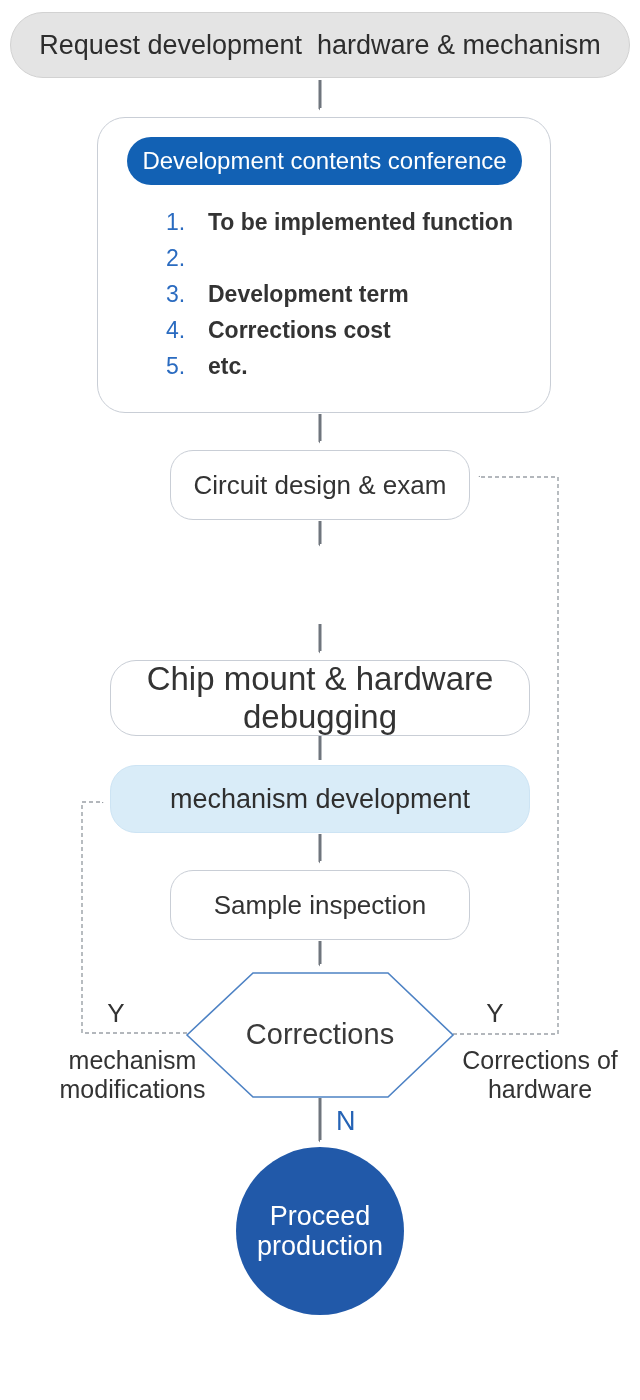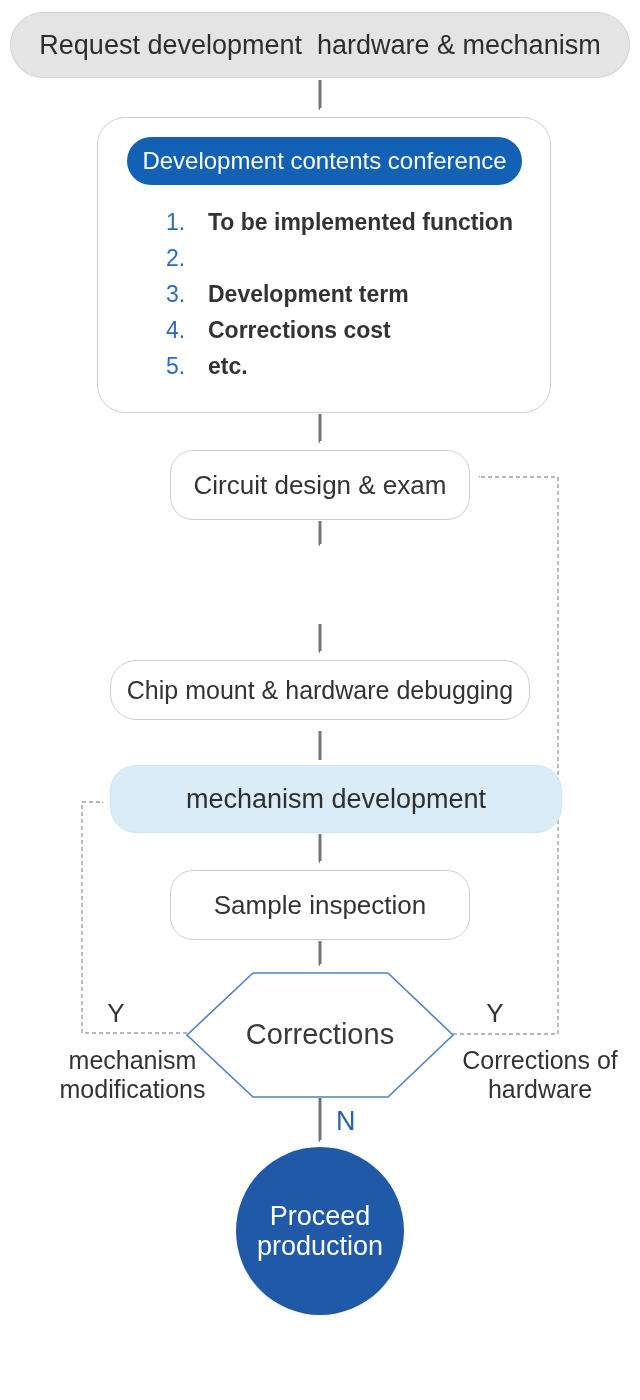--- a/index.html
+++ b/index.html
@@ -26,23 +26,23 @@
     position:absolute;left:29px;top:19px;width:395px;height:48px;border-radius:24px;
     background:#1261b4;color:#ffffff;font-size:24px;
     display:flex;align-items:center;justify-content:center;
   }
   .conf-list{position:absolute;left:0;top:86px;width:100%;}
   .conf-row{display:flex;height:36px;align-items:center;font-size:23px;}
   .conf-num{width:40px;margin-left:68px;color:#2a6bc0;text-align:left;}
   .conf-text{margin-left:2px;color:#333;text-align:left;font-weight:bold;}
   .node-circuit{left:170px;top:450px;width:300px;height:70px;border-radius:23px;font-size:26px;}
   .node-pcb{left:110px;top:553px;width:420px;height:70px;border-radius:26px;font-size:25px;}
-  .node-chip{left:110px;top:660px;width:420px;height:60px;border-radius:26px;font-size:25px;}
+  .node-chip{left:110px;top:660px;width:420px;height:76px;border-radius:26px;font-size:33px;}
   .node-mech{
-    left:110px;top:765px;width:452px;height:68px;border-radius:26px;font-size:27px;
+    left:110px;top:765px;width:420px;height:68px;border-radius:26px;font-size:27px;
     background:#d9ecf8;border:1px solid #cde4f4;color:#2f2f2f;
   }
   .node-sample{left:170px;top:870px;width:300px;height:70px;border-radius:23px;font-size:26px;}
   .hex-label{
     position:absolute;left:220px;top:1018px;width:200px;text-align:center;
     font-size:29px;color:#3a3a3a;
   }
   .node-end{
     left:236px;top:1147px;width:168px;height:168px;border-radius:50%;
     background:#2159a9;border:none;color:#ffffff;font-size:27px;line-height:30px;

